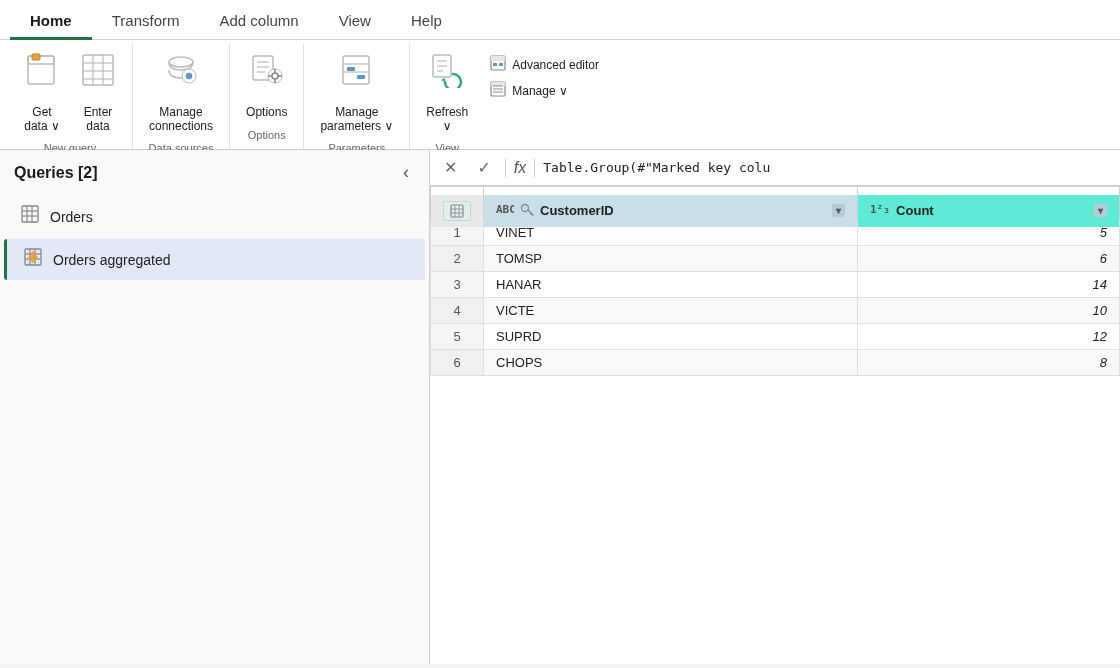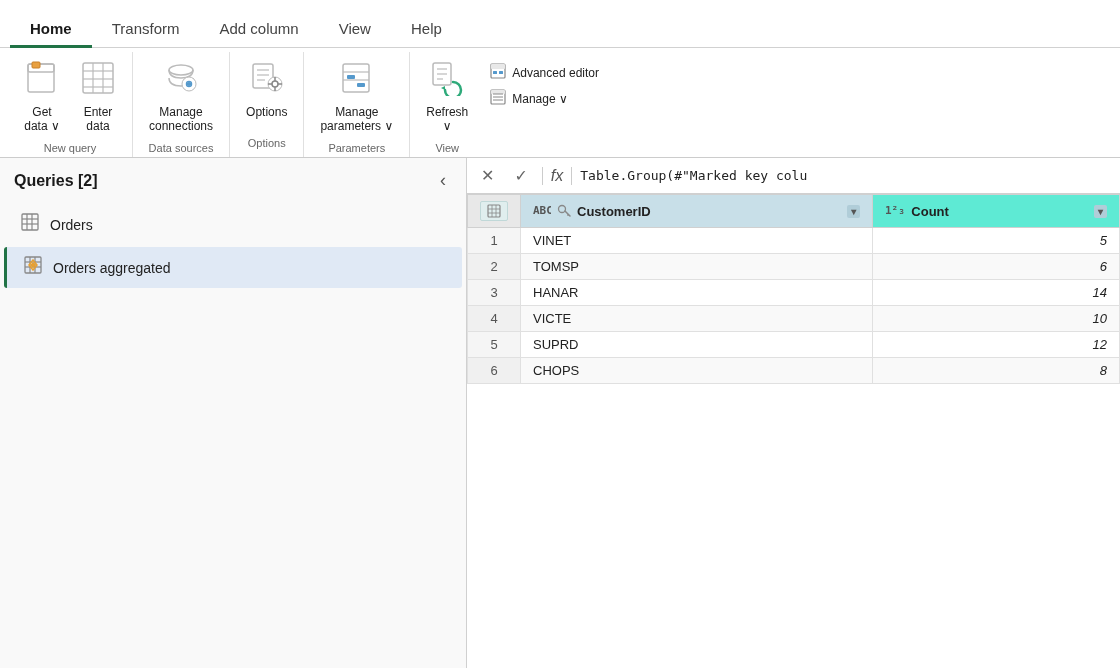--- a/index.html
+++ b/index.html
@@ -4,21 +4,21 @@
   <style>
     * { box-sizing: border-box; margin: 0; padding: 0; }
     body { font-family: 'Segoe UI', Arial, sans-serif; background: #f3f3f3; font-size: 13px; color: #222; overflow: hidden; width: 1120px; height: 668px; }
 
     
     .tab-bar {
       display: flex;
       background: #fff;
       border-bottom: 1px solid #d1d1d1;
       padding: 0 10px;
-      height: 48px;
+      height: 40px;
       align-items: flex-end;
     }
     .tab-item {
       padding: 8px 20px;
       cursor: pointer;
       font-size: 15px;
       color: #444;
       border-bottom: 3px solid transparent;
       margin-bottom: -1px;
     }
@@ -62,21 +62,21 @@
     .ribbon-btn {
       display: flex;
       flex-direction: column;
       align-items: center;
       justify-content: center;
       cursor: pointer;
       padding: 4px 8px;
       border-radius: 3px;
       min-width: 52px;
       text-align: center;
-      gap: 4px;
+      gap: 12px;
     }
     .ribbon-btn .btn-label {
       font-size: 12px;
       color: #222;
       line-height: 1.2;
       text-align: center;
     }
     .ribbon-btn .btn-icon {
       font-size: 28px;
       line-height: 1;
@@ -97,21 +97,21 @@
 
     
     .body-area {
       display: flex;
       height: calc(668px - 44px - 110px);
       background: #f3f3f3;
     }
 
     
     .sidebar {
-      width: 467px;
+      width: 430px;
       background: #f9f9f9;
       border-right: 1px solid #d0d0d0;
       display: flex;
       flex-direction: column;
     }
     .sidebar-header {
       display: flex;
       align-items: center;
       justify-content: space-between;
       padding: 10px 14px;
@@ -196,21 +196,21 @@
       font-size: 13px;
     }
     thead tr th {
       background: #f0f0f0;
       border: 1px solid #d0d0d0;
       padding: 6px 12px;
       text-align: left;
       font-weight: 600;
       white-space: nowrap;
       position: sticky;
-      top: 0;
+      top: 8px;
       z-index: 2;
     }
     thead tr th.col-index {
       width: 40px;
       text-align: center;
       background: #e8e8e8;
     }
     thead tr th.col-customerid {
       background: #c8dfe8;
       min-width: 200px;

